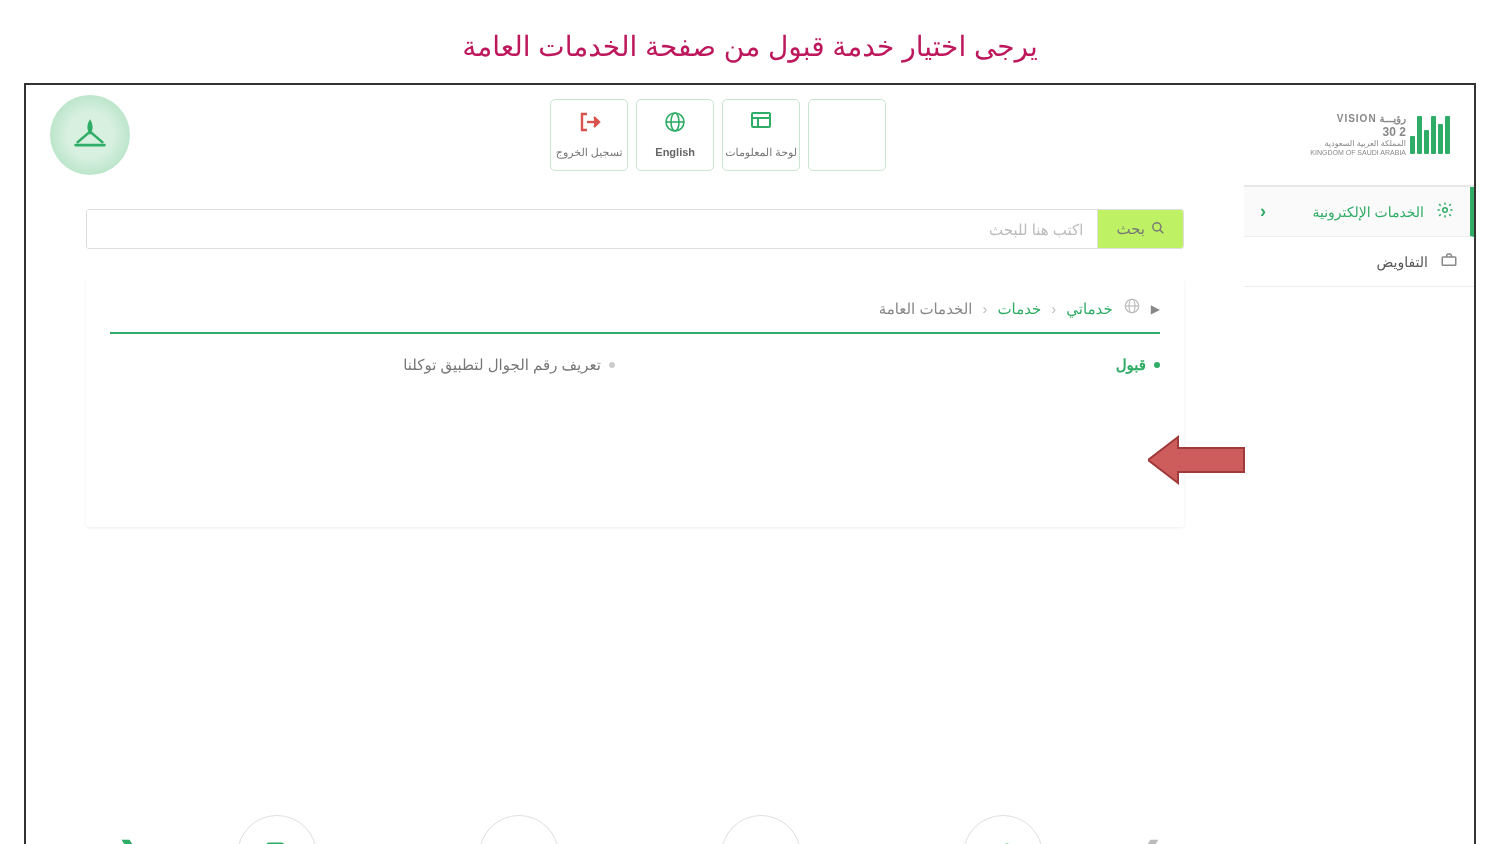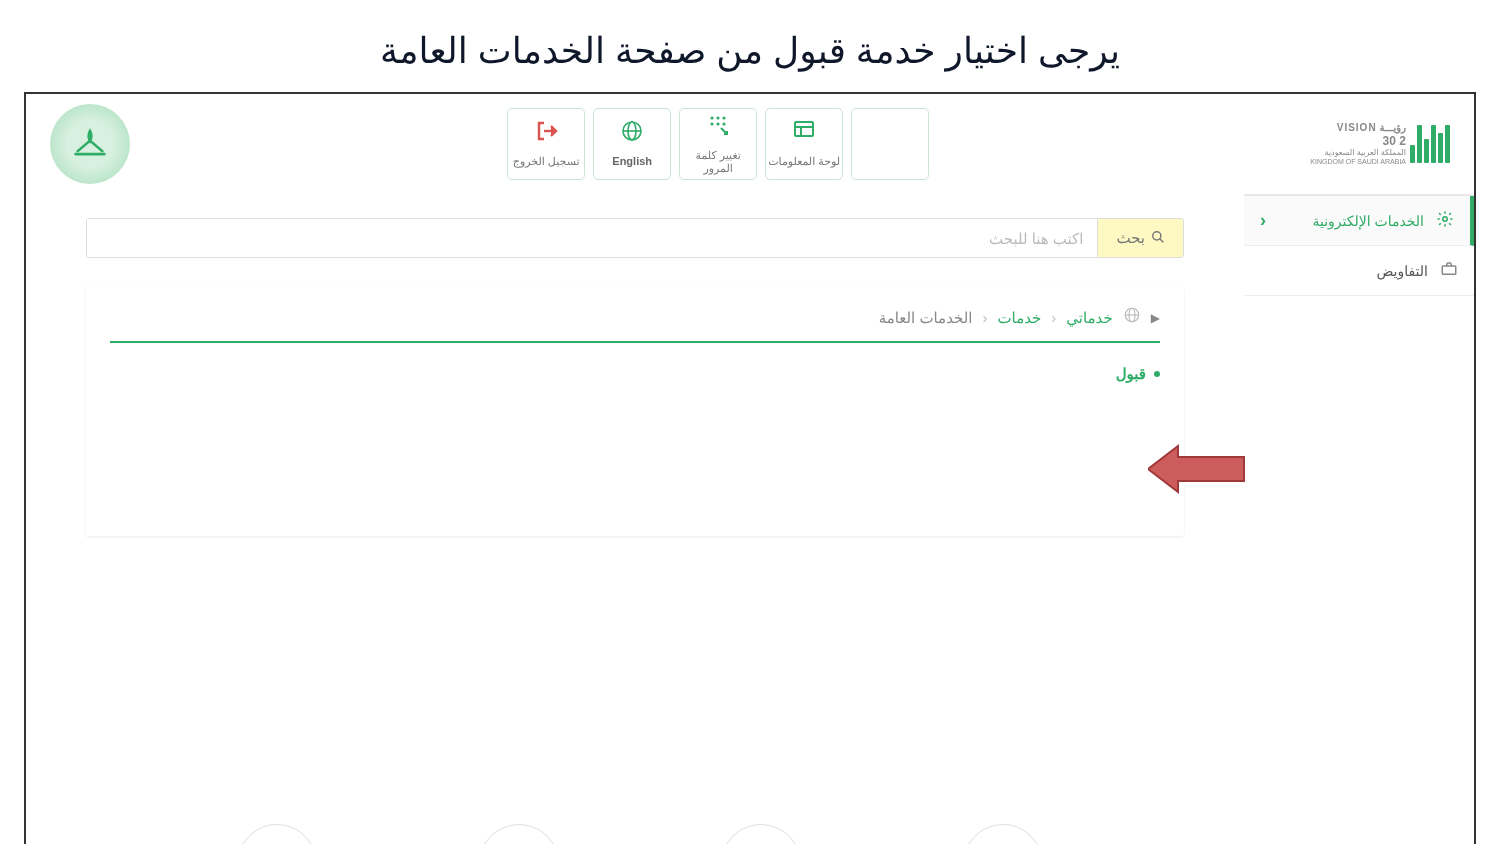--- a/index.html
+++ b/index.html
@@ -5,22 +5,22 @@
   * { box-sizing: border-box; margin: 0; padding: 0; }
   body {
     font-family: Tahoma, "Segoe UI", Arial, sans-serif;
     background: #fff;
     color: #555;
     width: 1500px;
     height: 844px;
   }
   .page-title {
     text-align: center;
-    font-size: 36px;
-    color: #0f172a;
+    font-size: 28px;
+    color: #be185d;
     padding: 30px 0 20px;
     font-weight: normal;
   }
   .app-frame {
     margin: 0 24px;
     border: 2px solid #333;
     height: 824px;
     overflow: hidden;
     position: relative;
     background: #fff;
@@ -120,21 +120,21 @@
   }
   .search-row {
     display: flex;
     align-items: stretch;
     border: 1px solid #ddd;
     border-radius: 3px;
     overflow: hidden;
     margin: 0 0 28px 0;
   }
   .search-label {
-    background: #fef9c3;
+    background: #bef264;
     padding: 10px 18px;
     font-size: 15px; color: #777;
     border-left: 1px solid #ddd;
     display: flex; align-items:center; gap:6px;
   }
   .search-input {
     flex: 1;
     border: none;
     padding: 10px 14px;
     font-size: 15px;
@@ -260,34 +260,20 @@
       <div class="toolbar-btn blank"></div>
       <div class="toolbar-btn">
         <span class="tb-icon">
           <svg viewBox="0 0 24 24" width="24" height="24" fill="none" stroke="#2fac66" stroke-width="2">
               <rect x="3" y="3" width="18" height="14" rx="1"></rect>
               <line x1="3" y1="8" x2="21" y2="8"></line>
               <line x1="9" y1="8" x2="9" y2="17"></line>
             </svg>
         </span>
         <span class="tb-label">لوحة المعلومات</span>
-      </div>
-      <div class="toolbar-btn">
-        <span class="tb-icon">
-          <svg viewBox="0 0 24 24" width="24" height="24" fill="#2fac66">
-              <circle cx="6" cy="5" r="1.6"></circle>
-              <circle cx="12" cy="5" r="1.6"></circle>
-              <circle cx="18" cy="5" r="1.6"></circle>
-              <circle cx="6" cy="11" r="1.6"></circle>
-              <circle cx="12" cy="11" r="1.6"></circle>
-              <circle cx="18" cy="11" r="1.6"></circle>
-              <path d="M15 15 L21 21 M21 18 L21 21 L18 21" stroke="#2fac66" stroke-width="2" fill="none"></path>
-            </svg>
-        </span>
-        <span class="tb-label">تغيير كلمة المرور</span>
       </div>
       <div class="toolbar-btn english">
         <span class="tb-icon">
           <svg viewBox="0 0 24 24" width="24" height="24" fill="none" stroke="#2fac66" stroke-width="1.6">
               <circle cx="12" cy="12" r="9"></circle>
               <ellipse cx="12" cy="12" rx="4" ry="9"></ellipse>
               <line x1="3" y1="12" x2="21" y2="12"></line>
             </svg>
         </span>
         <span class="tb-label">English</span>
@@ -378,20 +364,26 @@
           <span class="bc-current">الخدمات العامة</span>
         </div>
 
         <div class="links-row">
           <div class="link-col">
             <span class="svc-link active">
               <span class="dot"></span>
               <span>قبول</span>
             </span>
           </div>
+          <div class="link-col">
+            <span class="svc-link">
+              <span class="dot"></span>
+              <span>تعريف رقم الجوال لتطبيق توكلنا</span>
+            </span>
+          </div>
         </div>
 
         <div class="pointer-arrow">
           <svg viewBox="0 0 100 54">
             <polygon points="0,27 30,4 30,15 96,15 96,39 30,39 30,50" fill="#cd5c5c" stroke="#a03939" stroke-width="2"></polygon>
           </svg>
         </div>
       </div>
     </section>
   </div>

